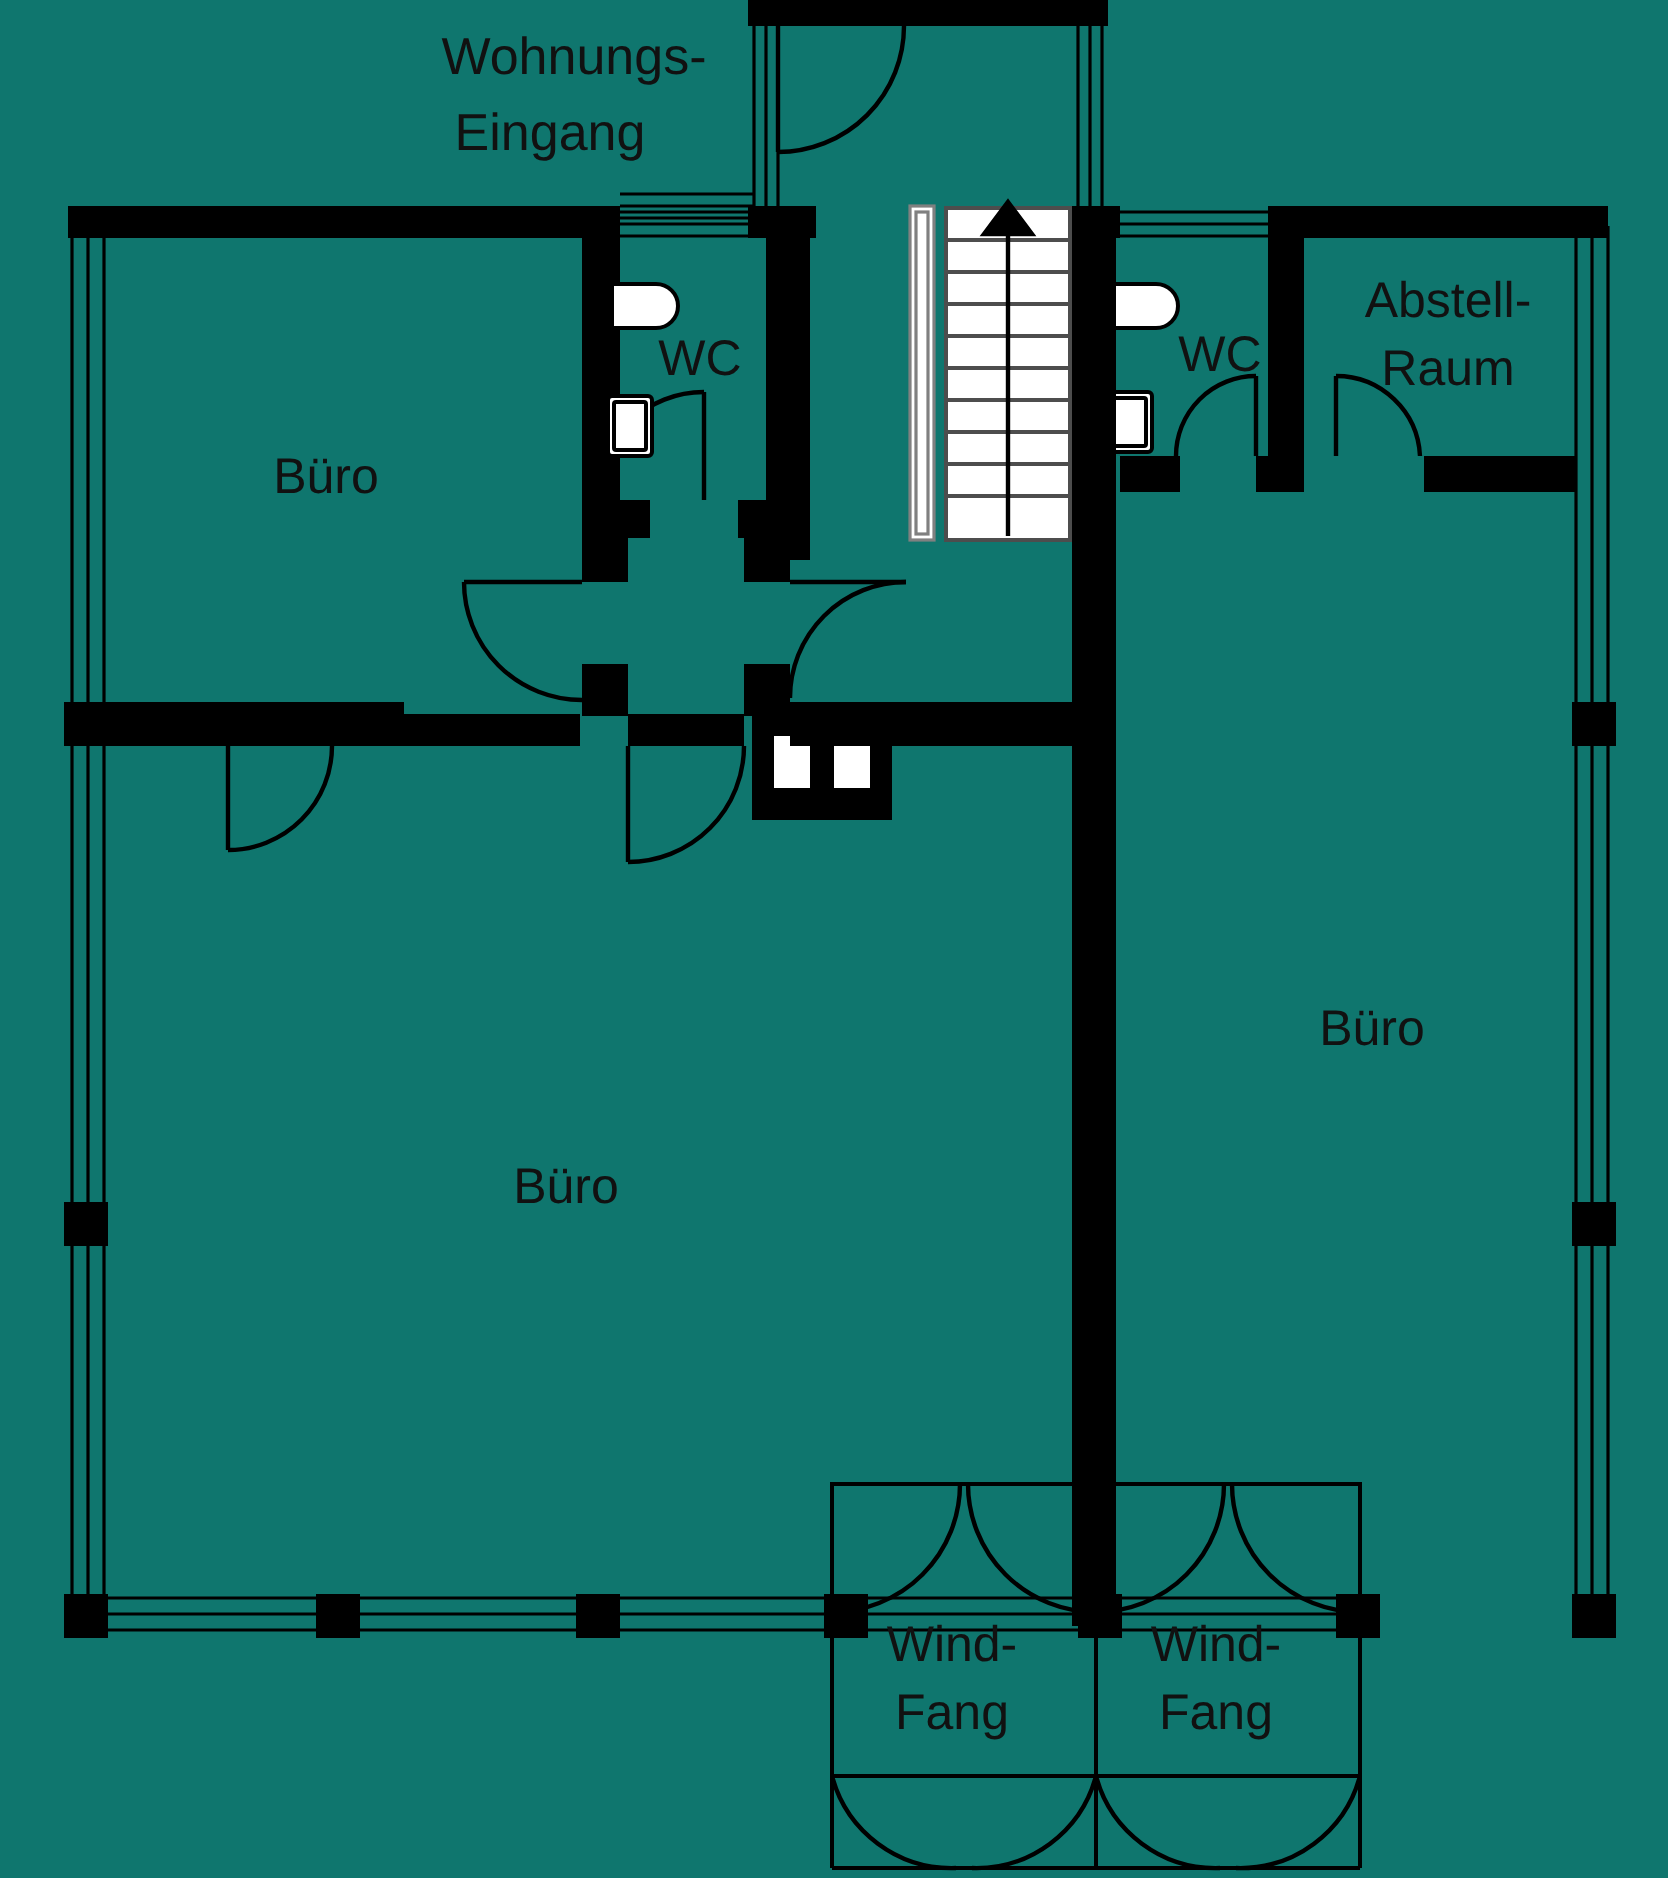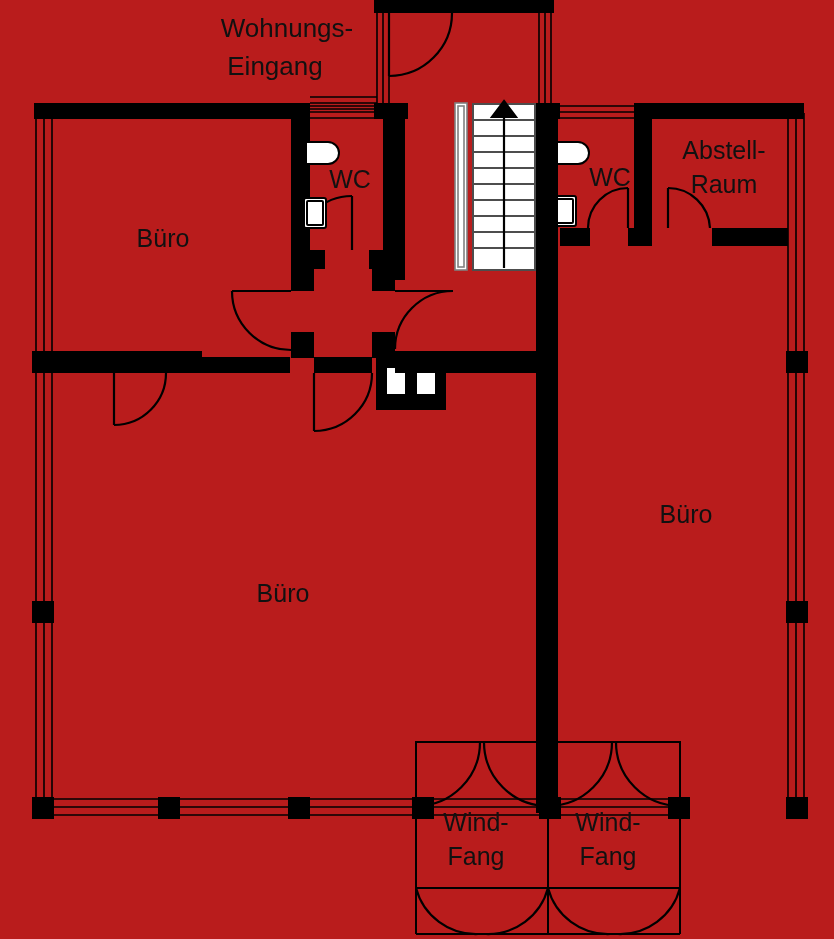--- a/index.html
+++ b/index.html
@@ -11,21 +11,21 @@
   body {
     width: 834px;
     height: 939px;
     font-family: "Liberation Sans", sans-serif;
     overflow: hidden;
   }
   #plan-root {
     position: relative;
     width: 834px;
     height: 939px;
-    background: #b91c1c;
+    background: #0f766e;
     text-decoration: underline;
   }
   svg#floorplan {
     display: block;
     width: 834px;
     height: 939px;
   }
   .wall      { fill: #000000; }
   .thinline  { fill: none; stroke: #000000; stroke-width: 2; }
   .hairline  { fill: none; stroke: #000000; stroke-width: 1.6; }

